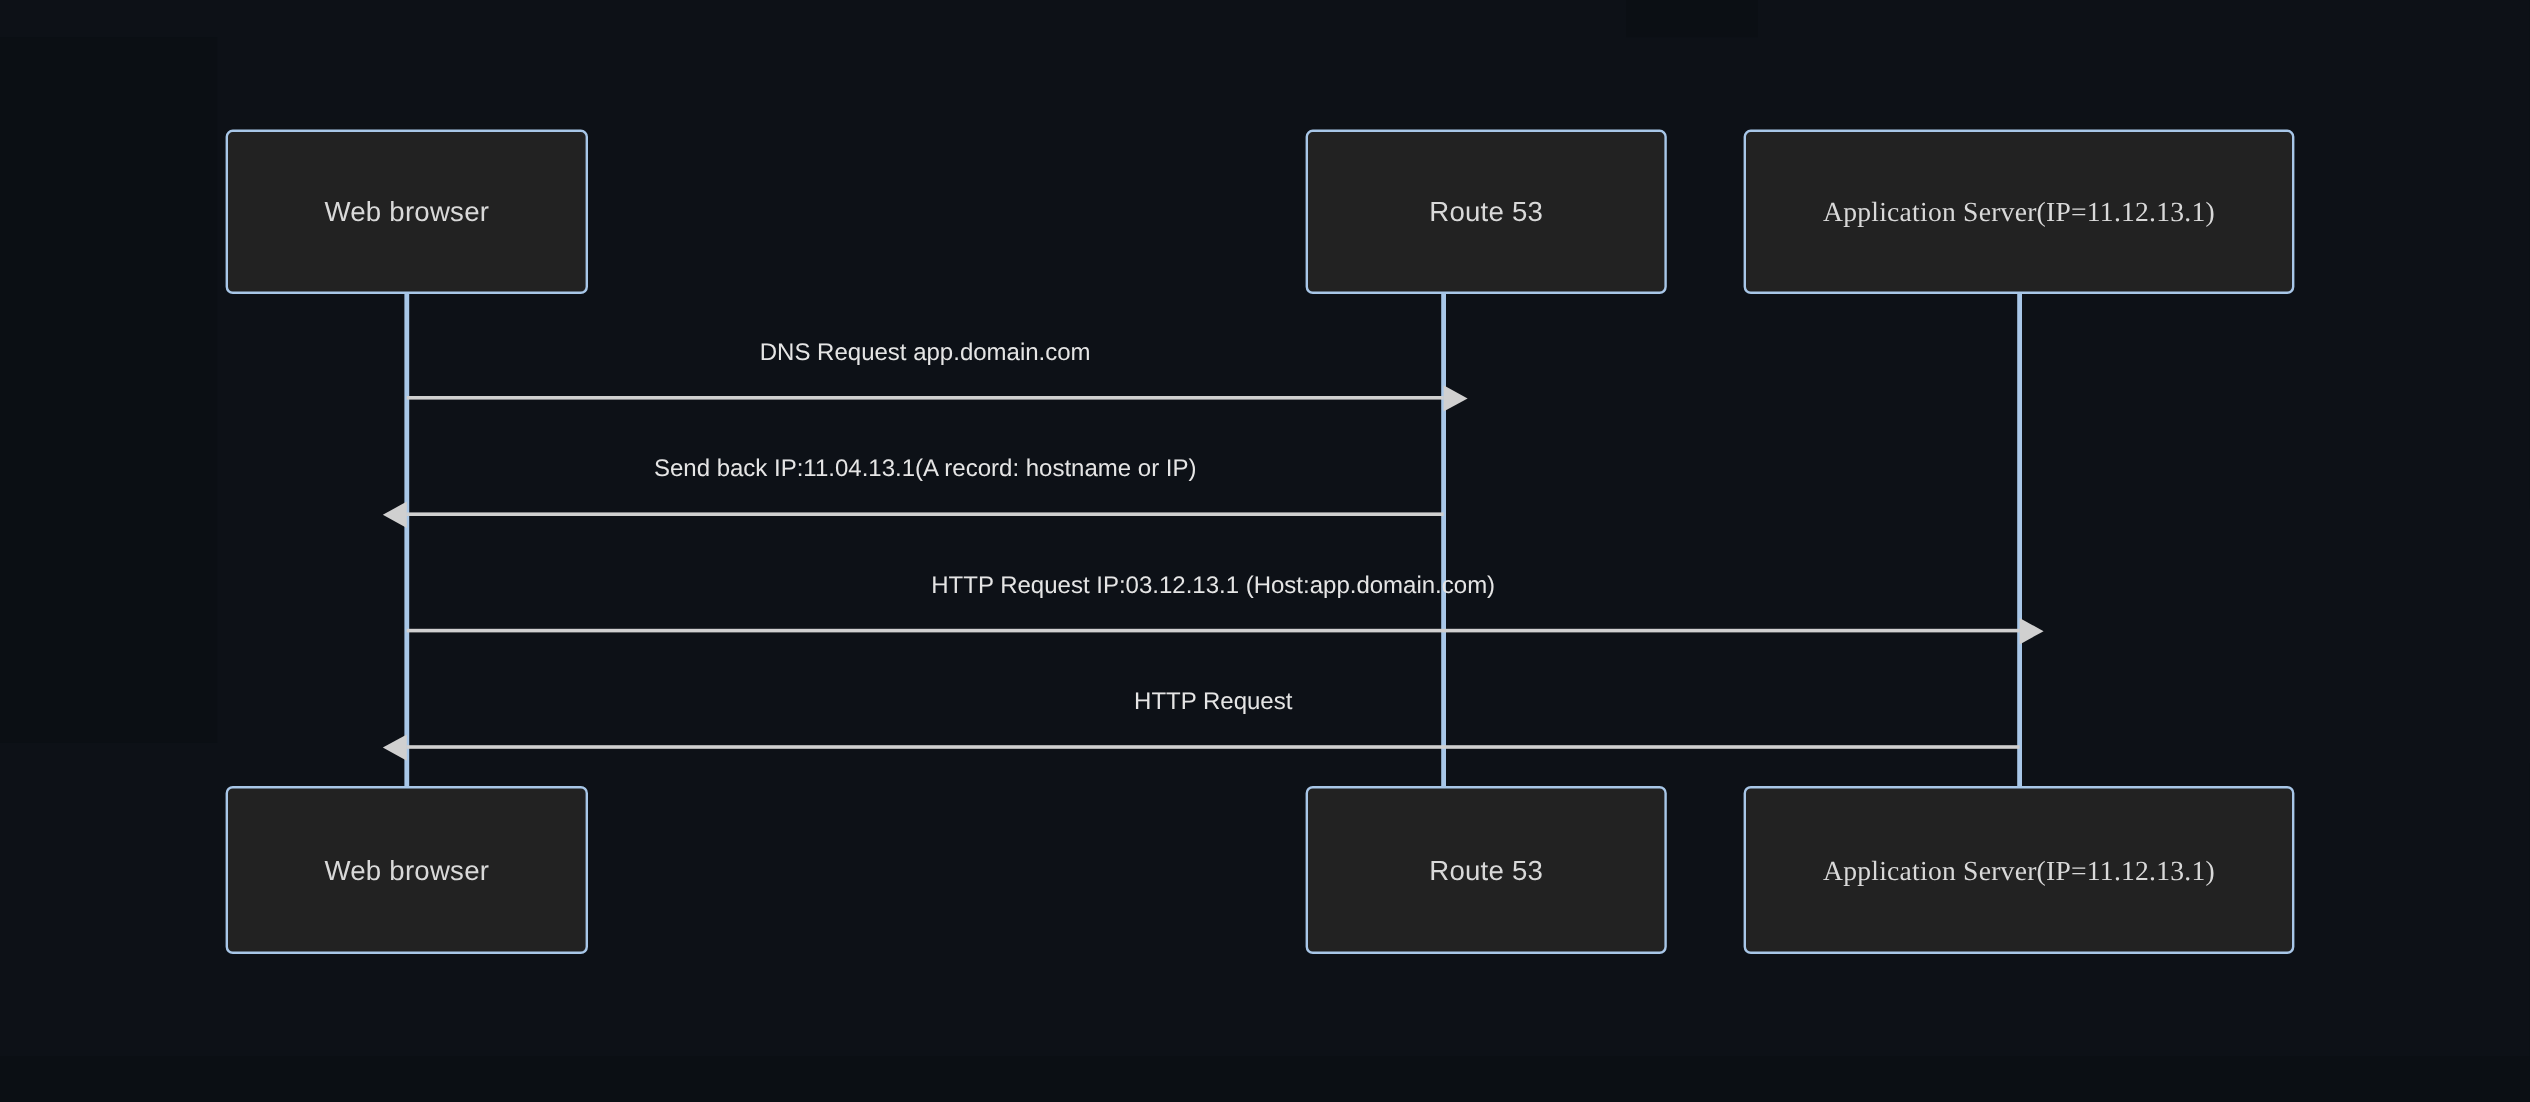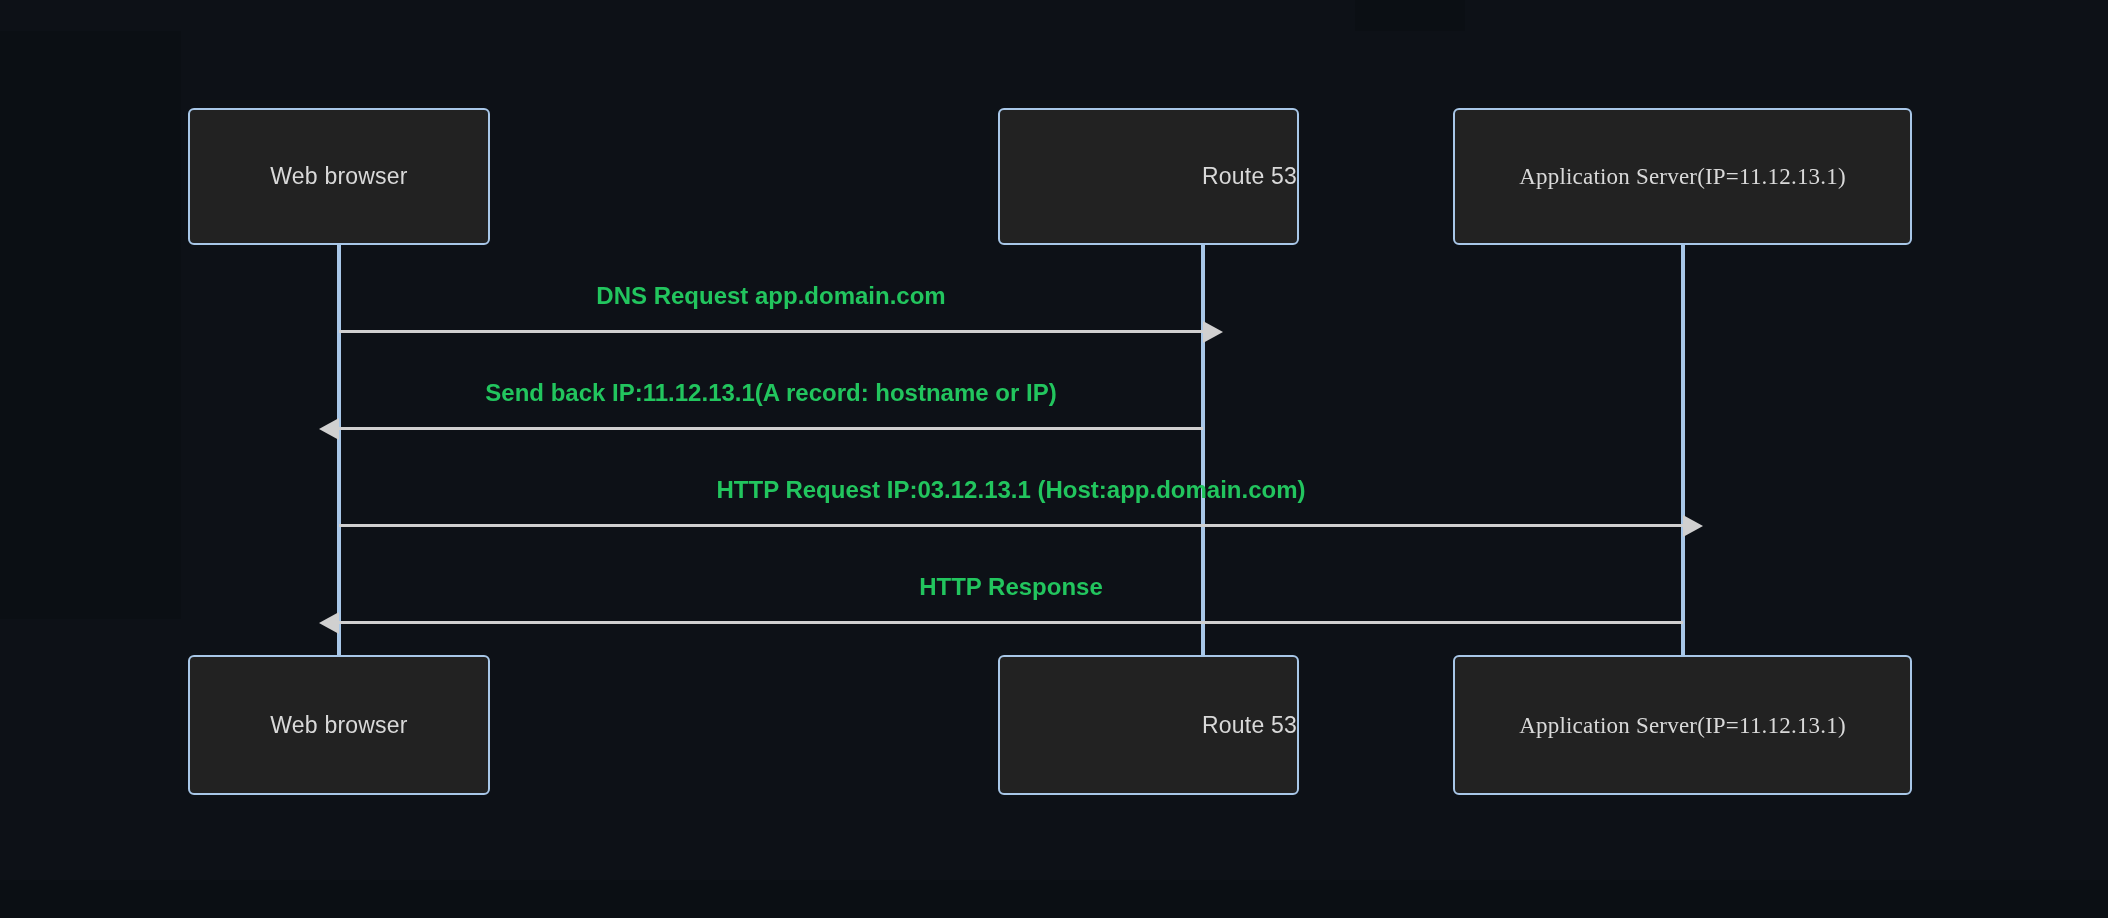--- a/index.html
+++ b/index.html
@@ -45,21 +45,21 @@
     font-size: 23px;
     font-weight: 400;
     letter-spacing: 0.2px;
     white-space: nowrap;
     line-height: 1;
   }
   .participant.top    { top: 108px; height: 137px; }
   .participant.bottom { top: 655px; height: 140px; }
 
   .participant.c0 { left: 188px;  width: 302px; }
-  .participant.c1 { left: 998px; width: 301px; justify-content: flex-end; }
+  .participant.c1 { left: 1088px; width: 301px; }
   .participant.c2 { left: 1453px; width: 459px; font-family: Liberation Serif, serif; }
 
   
   .lifeline {
     position: absolute;
     width: 4px;
     background: #a8c7e8;
     top: 239px;
     height: 424px;
     z-index: 1;
@@ -91,23 +91,23 @@
   .msg-head.right {
     border-left: 20px solid #d0d0d0;
     right: -20px;
   }
   .msg-head.left {
     border-right: 20px solid #d0d0d0;
     left: -20px;
   }
   .msg-label {
     position: absolute;
-    color: #22c55e;
-    font-size: 24px;
-    font-weight: 700;
+    color: #e5e5e5;
+    font-size: 20px;
+    font-weight: 400;
     white-space: nowrap;
     line-height: 1;
     top: -46px;
     left: 50%;
     transform: translateX(-50%);
   }
 </style>
 </head>
 <body>
 
@@ -133,33 +133,33 @@
 
   <div class="message" id="msg-1" style="left: 339px; top: 330px; width: 864px; height: 3px;">
     <div class="msg-line" style="width: 864px;"></div>
     <div class="msg-head right"></div>
     <div class="msg-label">DNS Request app.domain.com</div>
   </div>
 
   <div class="message" id="msg-2" style="left: 339px; top: 427px; width: 864px; height: 3px;">
     <div class="msg-line" style="width: 864px;"></div>
     <div class="msg-head left"></div>
-    <div class="msg-label">Send back IP:11.12.13.1(A record: hostname or IP)</div>
+    <div class="msg-label">Send back IP:11.04.13.1(A record: hostname or IP)</div>
   </div>
 
   <div class="message" id="msg-3" style="left: 339px; top: 524px; width: 1344px; height: 3px;">
     <div class="msg-line" style="width: 1344px;"></div>
     <div class="msg-head right"></div>
     <div class="msg-label">HTTP Request IP:03.12.13.1 (Host:app.domain.com)</div>
   </div>
 
   <div class="message" id="msg-4" style="left: 339px; top: 621px; width: 1344px; height: 3px;">
     <div class="msg-line" style="width: 1344px;"></div>
     <div class="msg-head left"></div>
-    <div class="msg-label">HTTP Response</div>
+    <div class="msg-label">HTTP Request</div>
   </div>
 
   <div class="participant bottom c0">
     <span class="plabel">Web browser</span>
   </div>
   <div class="participant bottom c1">
     <span class="plabel">Route 53</span>
   </div>
   <div class="participant bottom c2">
     <span class="plabel">Application Server(IP=11.12.13.1)</span>

